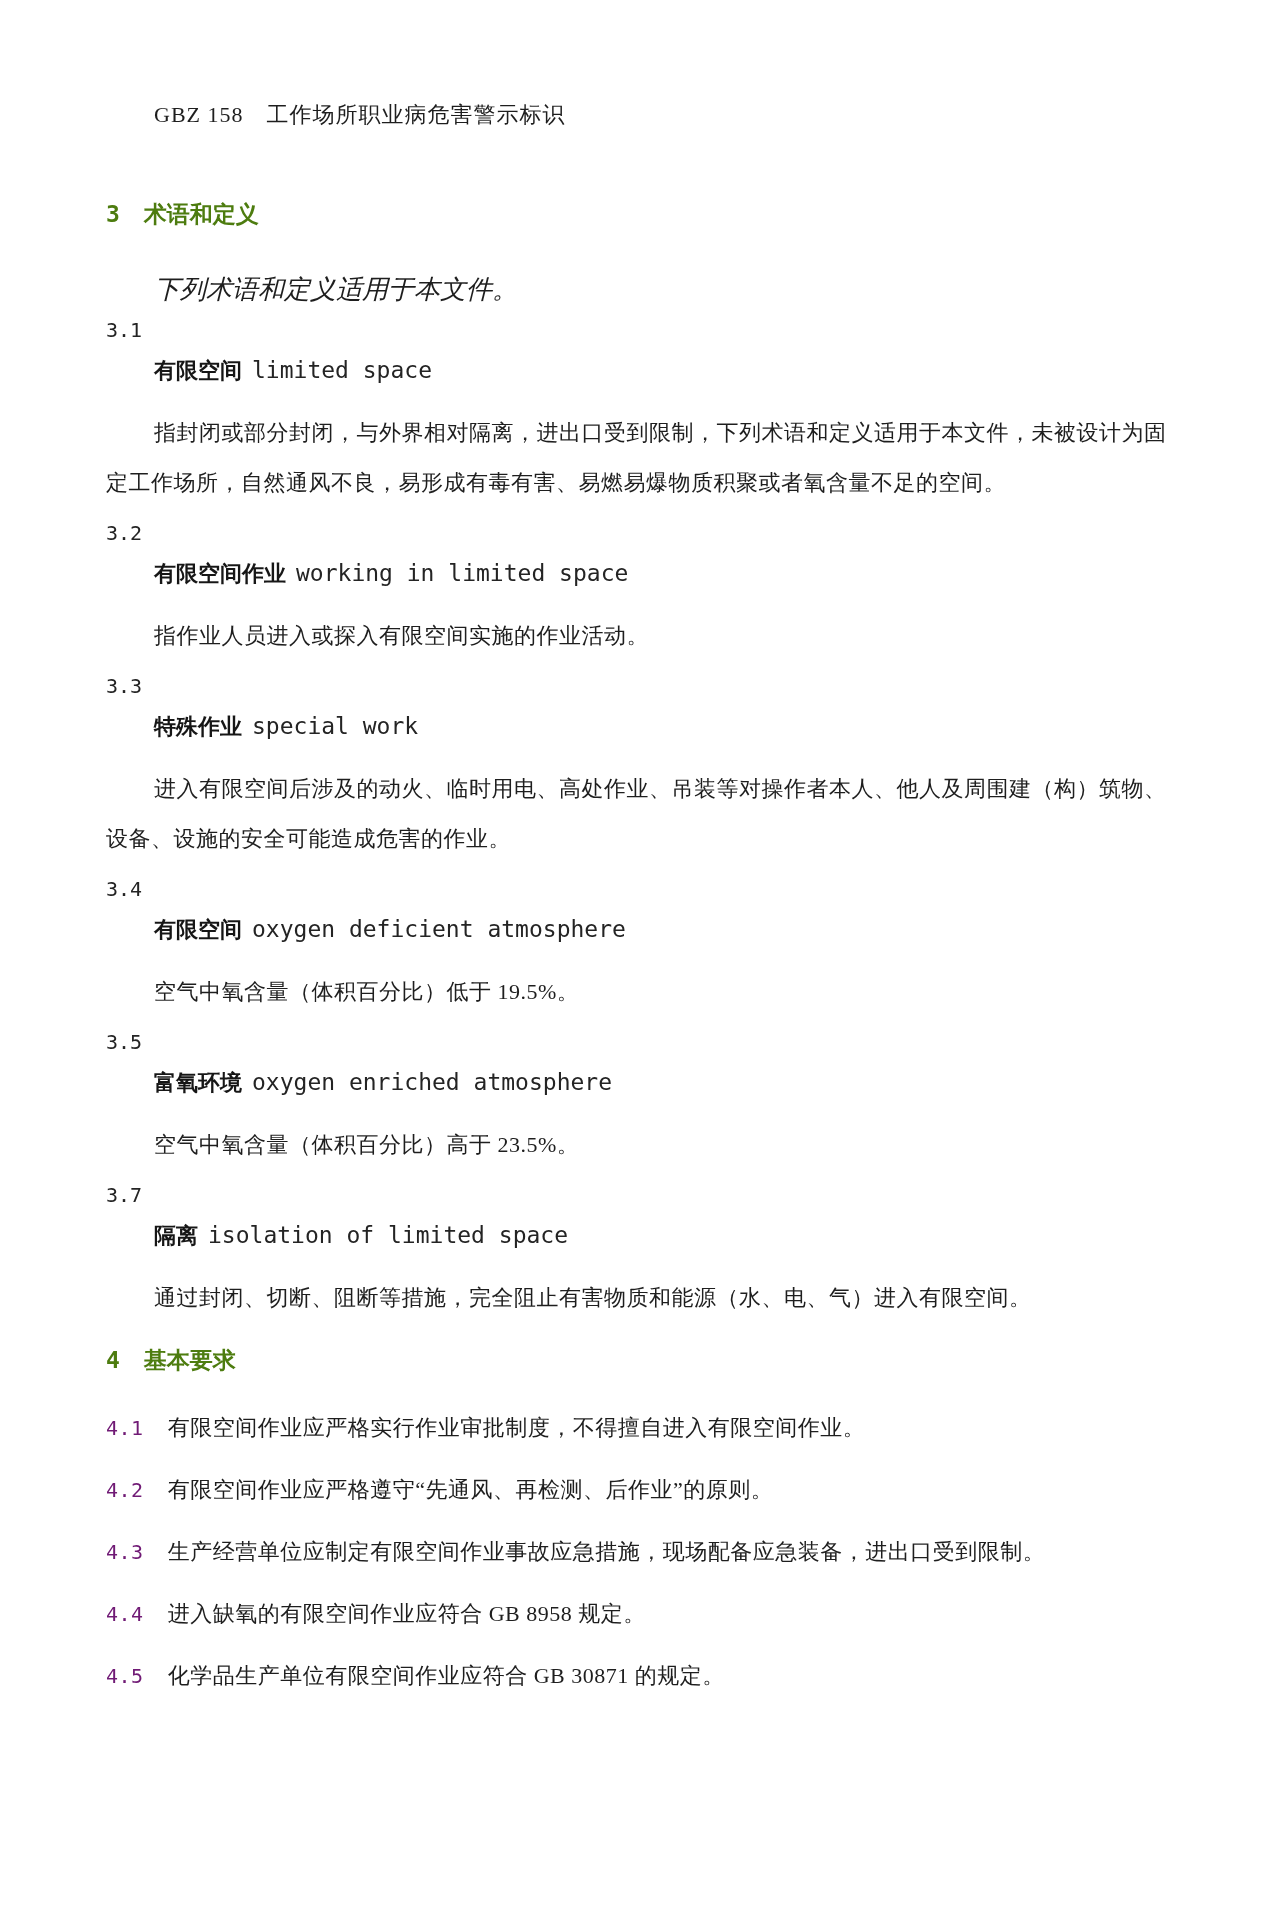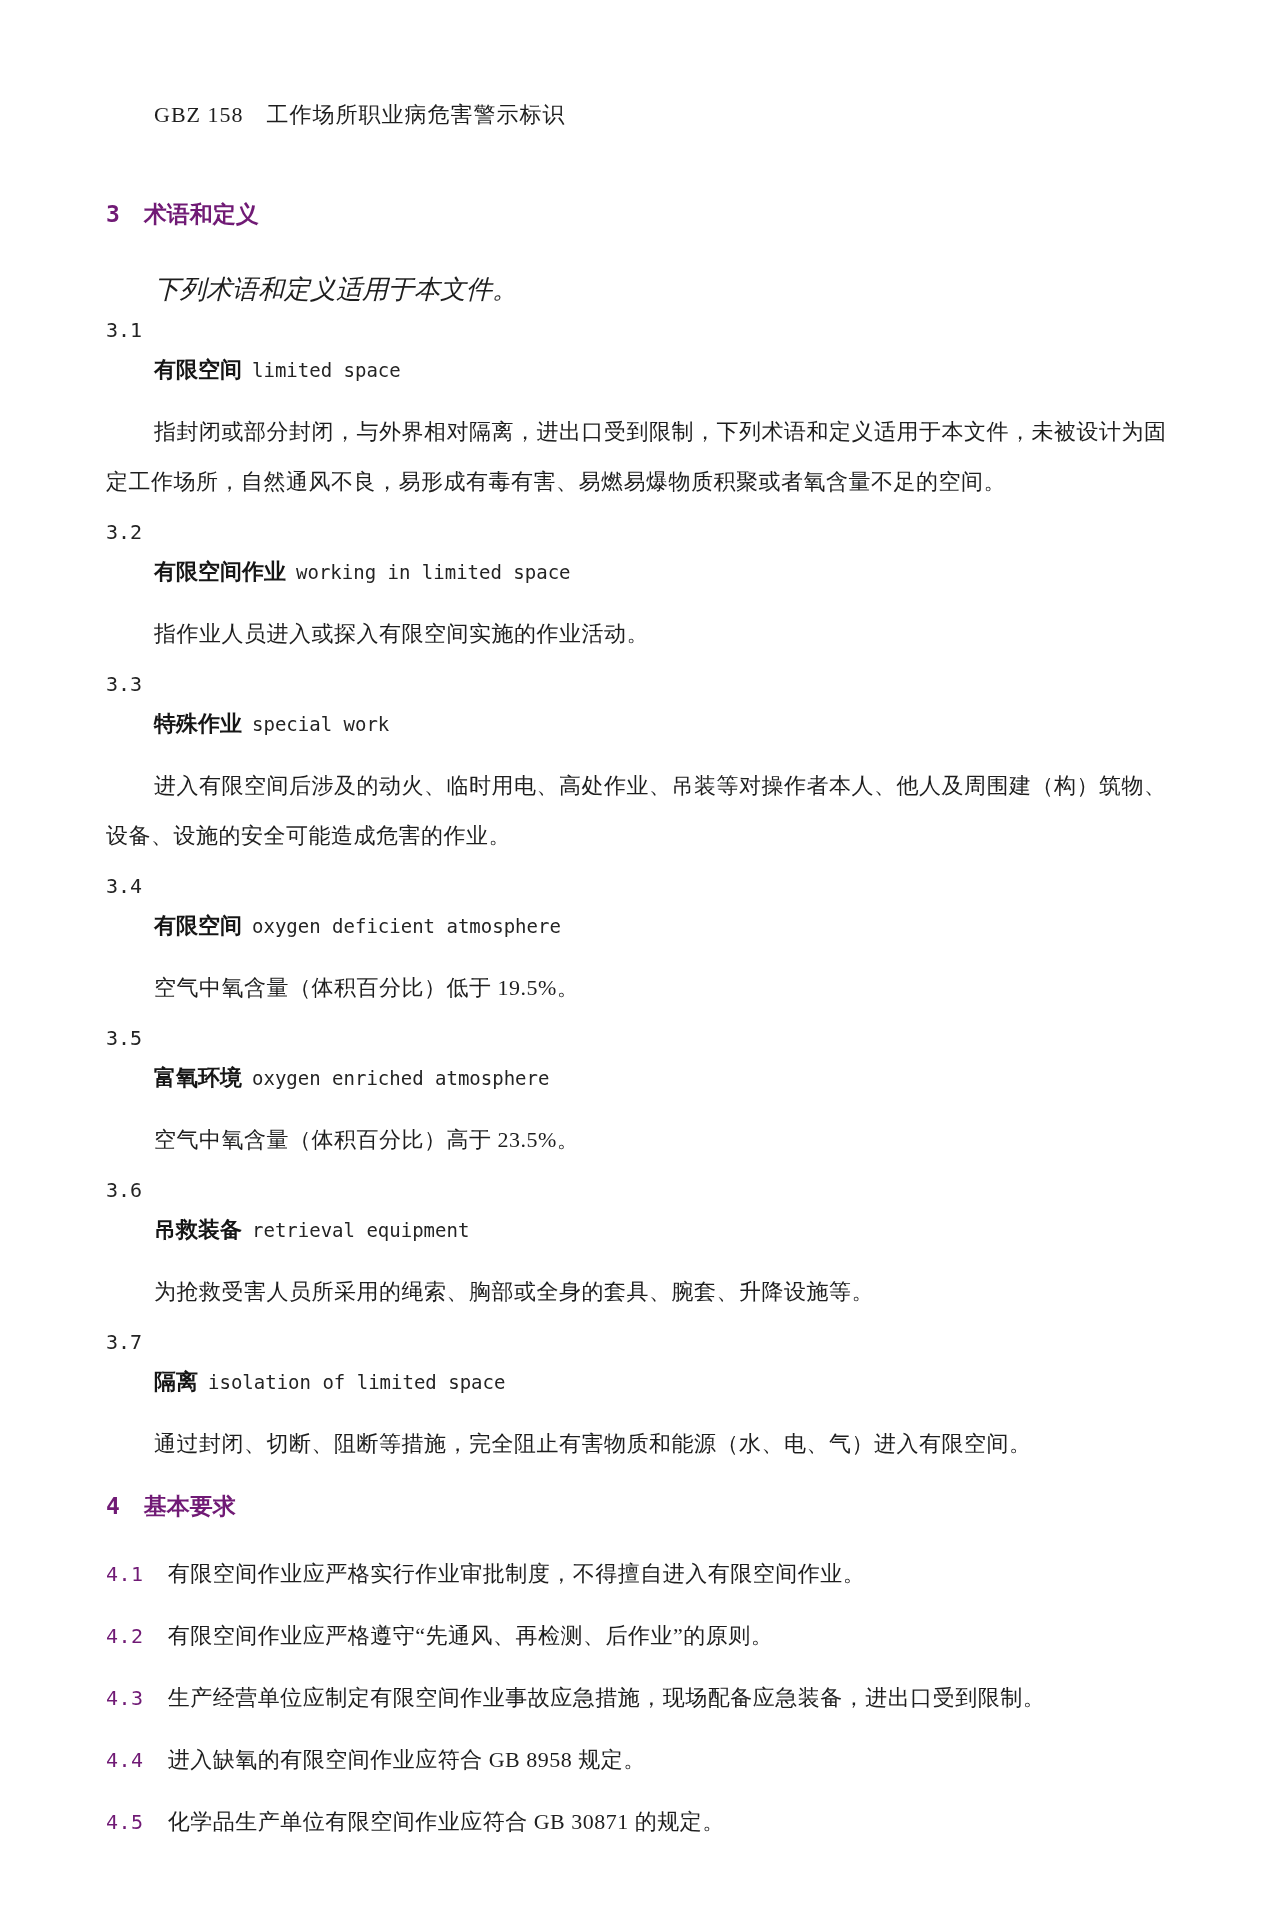--- a/index.html
+++ b/index.html
@@ -19,21 +19,21 @@
     margin-left:48px;
     font-size:22px;
     line-height:30px;
     letter-spacing:1px;
   }
   .sec-heading{
     font-family:"Liberation Sans","DejaVu Sans",sans-serif;
     font-weight:bold;
     font-size:23px;
     line-height:30px;
-    color:#701a75;
+    color:#4d7c0f;
   }
   .sec3-heading{margin-top:69px;}
   .sec4-heading{margin-top:22px;}
   .sec-heading .num{margin-right:24px;font-family:"DejaVu Sans Mono","Liberation Mono",monospace;font-weight:bold;}
   .intro{
     margin:46px 0 0 0;
     text-indent:48px;
     font-size:26px;
     line-height:30px;
     font-style:italic;
@@ -50,21 +50,21 @@
     line-height:30px;
   }
   .term-name .zh{
     font-family:"Liberation Sans","DejaVu Sans",sans-serif;
     font-weight:bold;
     font-size:22px;
     color:#161616;
   }
   .term-name .en{
     font-family:"DejaVu Sans Mono","Liberation Mono",monospace;
-    font-size:19px;
+    font-size:23px;
     margin-left:10px;
     color:#242424;
   }
   .term-def{
     margin:20px 0 0 0;
     text-indent:48px;
     font-size:22px;
     line-height:50px;
     letter-spacing:0.5px;
   }
@@ -156,27 +156,20 @@
   </div>
 
   <div>
     <div class="term-num">3.5</div>
     <div class="term-name">
       <span class="zh">富氧环境</span><span class="en">oxygen enriched atmosphere</span>
     </div>
     <p class="term-def">空气中氧含量（体积百分比）高于 23.5%。</p>
   </div>
 
-  <div>
-    <div class="term-num">3.6</div>
-    <div class="term-name">
-      <span class="zh">吊救装备</span><span class="en">retrieval equipment</span>
-    </div>
-    <p class="term-def">为抢救受害人员所采用的绳索、胸部或全身的套具、腕套、升降设施等。</p>
-  </div>
 
   <div>
     <div class="term-num">3.7</div>
     <div class="term-name">
       <span class="zh">隔离</span><span class="en">isolation of limited space</span>
     </div>
     <p class="term-def">通过封闭、切断、阻断等措施，完全阻止有害物质和能源（水、电、气）进入有限空间。</p>
   </div>
 
   <div class="sec-heading sec4-heading">

